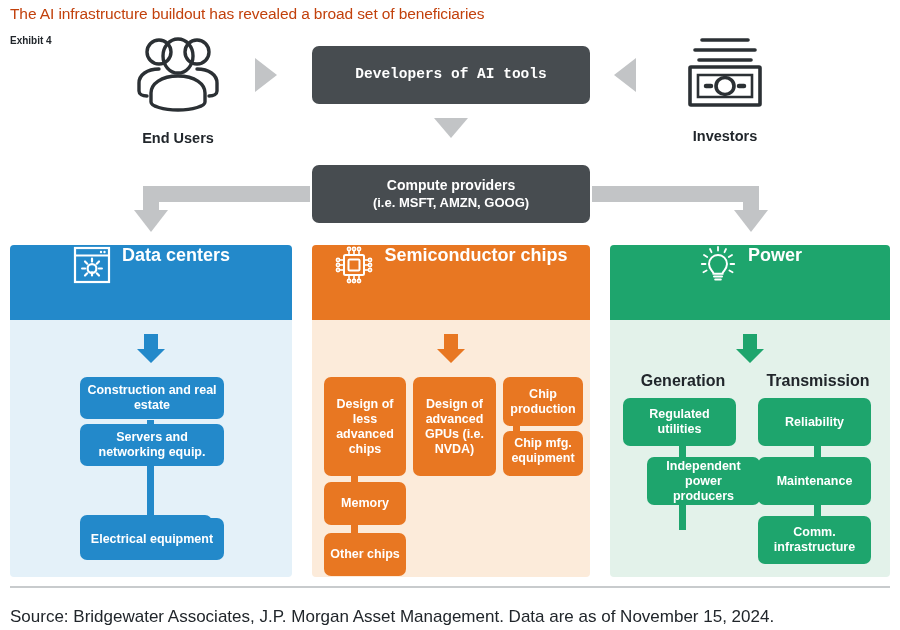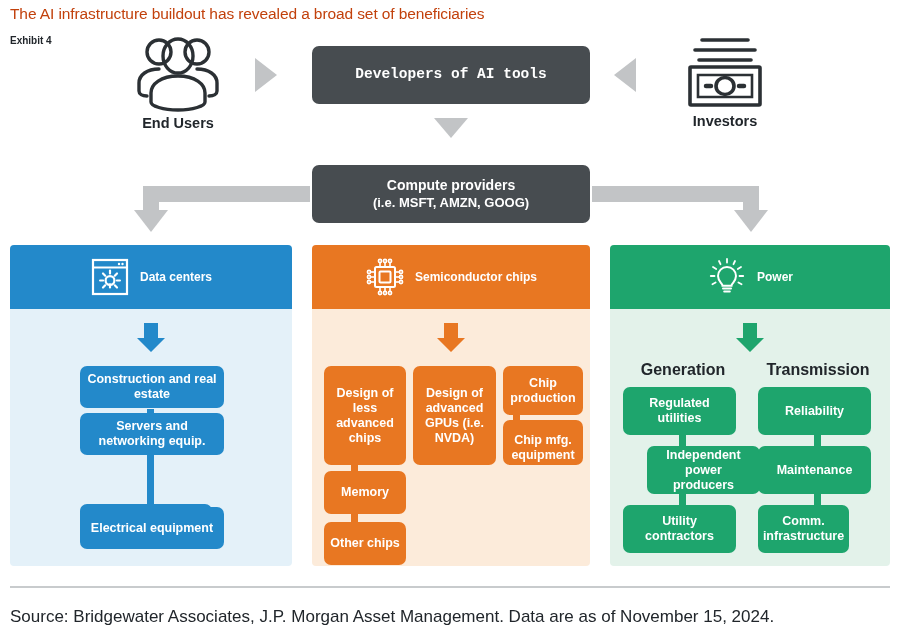--- a/index.html
+++ b/index.html
@@ -19,51 +19,51 @@
     position:absolute;background:#474c50;border-radius:7px;
     color:#ffffff;display:flex;flex-direction:column;align-items:center;justify-content:center;
     text-align:center;font-weight:700;line-height:1.22;
   }
   #dev-box{left:312px;top:46px;width:278px;height:58px;font-size:14.5px;font-family:Liberation Mono, monospace;}
   #compute-box{left:312px;top:165px;width:278px;height:58px;font-size:14px;}
   #compute-box .sub{font-size:13px;font-weight:700;margin-top:1px;}
 
   .endusers-wrap{position:absolute;left:118px;top:34px;width:120px;height:110px;display:flex;flex-direction:column;align-items:center;}
   .investors-wrap{position:absolute;left:665px;top:34px;width:120px;height:110px;display:flex;flex-direction:column;align-items:center;}
-  .node-label{font-size:14.5px;font-weight:700;color:#21262b;margin-top:3px;}
+  .node-label{font-size:14.5px;font-weight:700;color:#21262b;margin-top:18px;}
 
   
   .tri{position:absolute;width:0;height:0;}
   .tri-right{border-top:17px solid transparent;border-bottom:17px solid transparent;border-left:22px solid #c2c4c6;}
   .tri-left{border-top:17px solid transparent;border-bottom:17px solid transparent;border-right:22px solid #c2c4c6;}
   .tri-down{border-left:17px solid transparent;border-right:17px solid transparent;border-top:20px solid #c2c4c6;}
   .shaft{position:absolute;background:#c2c4c6;}
 
   
   .col{position:absolute;top:245px;border-radius:4px;overflow:visible;}
-  .col-head{height:64px;border-radius:4px 4px 0 0;display:flex;align-items:center;justify-content:center;gap:10px;color:#fff;font-size:12px;font-weight:700;}
+  .col-head{height:75px;border-radius:4px 4px 0 0;display:flex;justify-content:center;gap:10px;color:#fff;font-size:18px;font-weight:700;}
   .col-body{position:relative;border-radius:0 0 4px 4px;}
 
   #col-data{left:10px;width:282px;}
   #col-semi{left:312px;width:278px;}
   #col-power{left:610px;width:280px;}
 
   #col-data .col-head{background:#2389ca;}
   #col-data .col-body{background:#e4f1f9;height:257px;}
   #col-semi .col-head{background:#e87722;}
   #col-semi .col-body{background:#fcebda;height:257px;}
   #col-power .col-head{background:#1ea56d;}
   #col-power .col-body{background:#e3f2ea;height:257px;}
 
   .col-arrow{position:absolute;left:50%;transform:translateX(-50%);top:12px;width:34px;height:34px;}
 
   .chip{
     position:absolute;border-radius:7px;color:#fff;font-weight:700;
     display:flex;align-items:center;justify-content:center;text-align:center;
-    line-height:1.2;box-sizing:border-box;padding:2px 6px;
+    line-height:1.2;box-sizing:border-box;padding:10px 6px;
   }
   .blue{background:#2389ca;}
   .orange{background:#e87722;}
   .green{background:#1ea56d;}
 
   .conn{position:absolute;width:7px;}
   .conn.blue{background:#2389ca;}
   .conn.orange{background:#e87722;}
   .conn.green{background:#1ea56d;}
 
@@ -293,31 +293,28 @@
       <div class="conn green" style="left:69px;top:176px;height:34px;"></div>
       <div class="conn green" style="left:204px;top:118px;height:34px;"></div>
       <div class="conn green" style="left:204px;top:176px;height:34px;"></div>
 
       <div class="chip green" style="left:13px;top:78px;width:113px;height:48px;font-size:12.5px;">
         <span>Regulated utilities</span>
       </div>
       <div class="chip green" style="left:13px;top:137px;width:113px;height:48px;font-size:12.5px;margin-left:24px;">
         <span>Independent power producers</span>
       </div>
-      <div class="chip green" style="left:13px;top:196px;width:113px;height:48px;font-size:12.5px;">
-        <span>Utility contractors</span>
-      </div>
 
       <div class="chip green" style="left:148px;top:78px;width:113px;height:48px;font-size:12.5px;justify-content:center;">
         <span>Reliability</span>
       </div>
       <div class="chip green" style="left:148px;top:137px;width:113px;height:48px;font-size:12.5px;">
         <span>Maintenance</span>
       </div>
-      <div class="chip green" style="left:148px;top:196px;width:91px;height:48px;font-size:12.5px;">
+      <div class="chip green" style="left:148px;top:196px;width:113px;height:48px;font-size:12.5px;">
         <span>Comm. infrastructure</span>
       </div>
     </div>
   </div>
 
   <div class="rule"></div>
   <div class="source">Source: Bridgewater Associates, J.P. Morgan Asset Management. Data are as of November 15, 2024.</div>
 
 </div>
 

